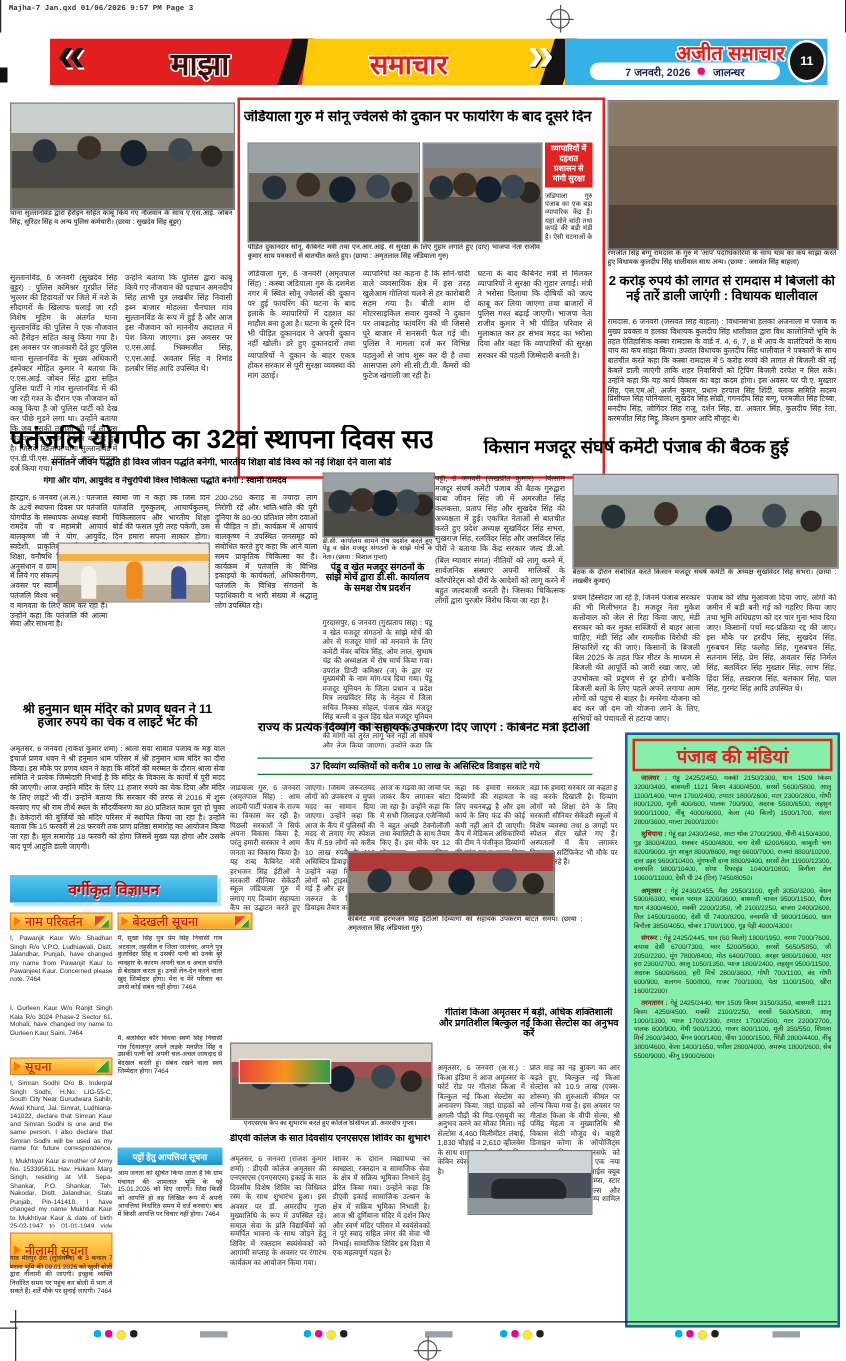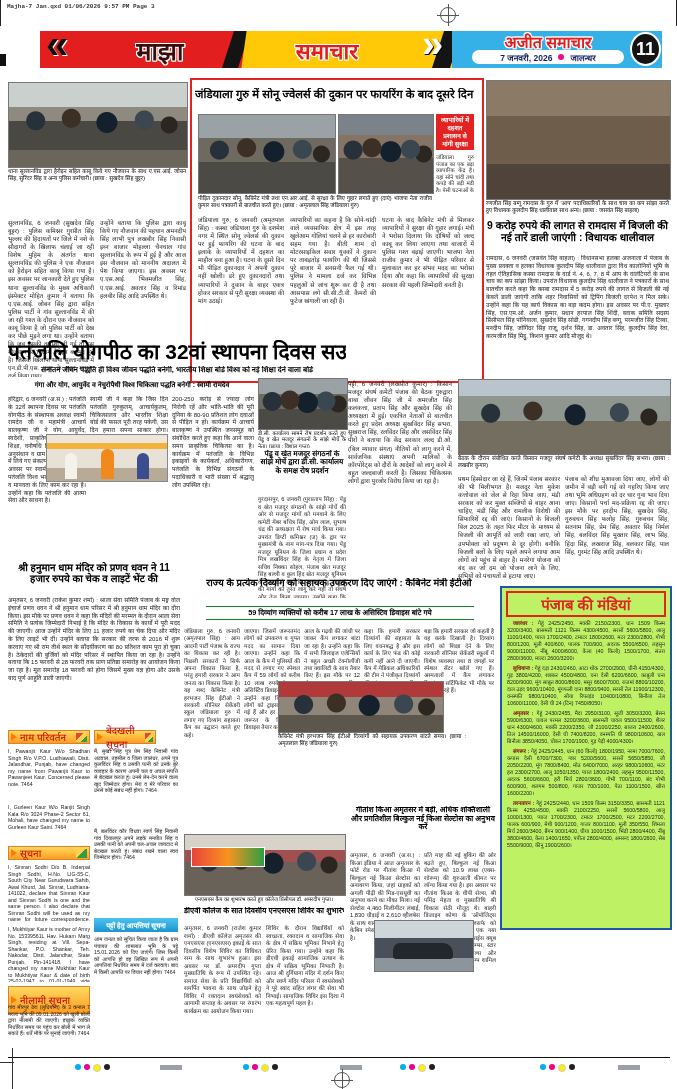--- a/index.html
+++ b/index.html
@@ -58,28 +58,28 @@
   <div class="abs" style="left:40px;top:31px;width:622px;height:37px">
     <div class="abs" style="left:0;top:0;width:212px;height:37px;background:#e31e1f"></div>
     <div class="abs" style="left:188px;top:0;width:16px;height:37px;background:#141414;transform:skewX(-18deg)"></div>
     <div class="abs" style="left:204px;top:0;width:212px;height:37px;background:#ffc907;transform:skewX(-8deg)"></div>
     <div class="abs" style="left:398px;top:0;width:18px;height:37px;background:#141414;transform:skewX(-18deg)"></div>
     <div class="abs" style="left:412px;top:0;width:210px;height:37px;background:#35b1e8"></div>
     <div class="abs" style="left:6px;top:-9px;font-size:40px;font-weight:700;color:#111;text-shadow:1px 1px 0 #fff">«</div>
     <div class="abs outline-w" style="left:212px;top:4px;width:150px;text-align:center;font-size:22px;font-weight:700;color:#e31e1f">समाचार</div>
     <div class="abs outline-w" style="left:60px;top:2px;width:120px;text-align:center;font-size:25px;font-weight:700;color:#3a0c0c">माझा</div>
     <div class="abs" style="left:382px;top:-8px;font-size:38px;font-weight:700;color:#fff;text-shadow:1px 1px 0 #000">»</div>
-    <div class="abs outline-w" style="left:428px;top:0px;width:160px;text-align:center;font-size:16px;font-weight:700;color:#e31e1f">अजीत समाचार</div>
+    <div class="abs outline-w" style="left:428px;top:0px;width:160px;text-align:right;font-size:16px;font-weight:700;color:#e31e1f">अजीत समाचार</div>
     <div class="abs" style="left:432px;top:19px;width:152px;height:14px;background:#fff;border-radius:8px;display:flex;align-items:center;justify-content:center;gap:6px">
       <span style="font-size:8.5px;font-weight:700;color:#15215c">7 जनवरी, 2026</span>
       <span class="dot" style="background:#ec0c8c"></span>
       <span style="font-size:8.5px;font-weight:700;color:#15215c">जालन्धर</span>
     </div>
     <div class="abs" style="left:590px;top:1px;width:31px;height:34px;background:#141414;border-radius:50%;border:2px solid #fff;box-sizing:border-box;display:flex;align-items:center;justify-content:center">
-      <span style="color:#fff;font-size:18px;font-weight:700">11</span>
+      <span style="color:#fff;font-size:10px;font-weight:700">11</span>
     </div>
   </div>
 
   <div class="ph ph1" style="left:8px;top:82px;width:178px;height:84px"></div>
   <div class="cap abs" style="left:8px;top:168px;width:178px;height:16px">थाना सुल्तानविंड द्वारा हैरोइन सहित काबू किये गए नौजवान के साथ ए.एस.आई. जोबन सिंह, सुरिंदर सिंह व अन्य पुलिस कर्मचारी। (छाया : सुखदेव सिंह बुट्टर)</div>
   <div class="bod abs" style="left:8px;top:219px;width:86px;height:158px">सुल्तानविंड, 6 जनवरी (सुखदेव सिंह बुट्टर) : पुलिस कमिश्नर गुरप्रीत सिंह भुल्लर की हिदायतों पर जिले में नशे के सौदागरों के खिलाफ चलाई जा रही विशेष मुहिम के अंतर्गत थाना सुल्तानविंड की पुलिस ने एक नौजवान को हैरोइन सहित काबू किया गया है। इस अवसर पर जानकारी देते हुए पुलिस थाना सुल्तानविंड के मुख्य अधिकारी इंस्पेक्टर मोहित कुमार ने बताया कि ए.एस.आई. जोबन सिंह द्वारा सहित पुलिस पार्टी ने गांव सुल्तानविंड में की जा रही गश्त के दौरान एक नौजवान को काबू किया है जो पुलिस पार्टी को देख कर पीछे मुड़ने लगा था। उन्होंने बताया कि जब इसकी तलाशी ली गई तो इस नौजवान से 7 ग्राम हैरोइन बरामद हुई है। जिसके खिलाफ थाना सुल्तानविंड में एन.डी.पी.एस. एक्ट के तहत मामला दर्ज किया गया।</div>
   <div class="bod abs" style="left:100px;top:219px;width:86px;height:158px">उन्होंने बताया कि पुलिस द्वारा काबू किये गए नौजवान की पहचान अमनदीप सिंह लाभी पुत्र लखबीर सिंह निवासी इब्न बाजार मोहल्ला चैनचाल गांव सुल्तानविंड के रूप में हुई है और आज इस नौजवान को माननीय अदालत में पेश किया जाएगा। इस अवसर पर ए.एस.आई. भिक्मजीत सिंह, ए.एस.आई. अवतार सिंह व रिमांड हलबीर सिंह आदि उपस्थित थे।</div>
 
   <div class="abs redbox" style="left:190px;top:78px;width:290px;height:301px">
     <div class="hl abs" style="left:3px;top:8px;width:280px;height:22px;font-size:11.4px;white-space:nowrap">जंडियाला गुरु में सोनू ज्वेलर्स की दुकान पर फायरिंग के बाद दूसरे दिन भी नहीं खुली दुकान</div>
@@ -88,59 +88,63 @@
     <div class="alert abs" style="left:244px;top:34px;width:38px;height:36px;font-size:6.4px;padding:2px;box-sizing:border-box">व्यापारियों में दहशत प्रशासन से मांगी सुरक्षा</div>
     <div class="bod abs" style="left:244px;top:74px;width:38px;height:38px;font-size:5.4px;line-height:1.22">जंडियाला गुरु पंजाब का एक बड़ा व्यापारिक केंद्र है। यहां सोने चांदी तथा कपड़े की बड़ी मंडी है। ऐसी घटनाओं के कारण बाहर से आने वाले ग्राहक घटने लगे हैं।</div>
     <div class="cap abs" style="left:6px;top:115px;width:234px;height:16px">पीड़ित दुकानदार सोनू, कैबिनेट मंत्री तथा एन.आर.आई. से सुरक्षा के लिए गुहार लगाते हुए (दाएं) भाजपा नेता राजीव कुमार साथ पत्रकारों से बातचीत करते हुए। (छाया : अमृतलाल सिंह जंडियाला गुरु)</div>
     <div class="bod abs" style="left:6px;top:136px;width:86px;height:158px">जंडियाला गुरु, 6 जनवरी (अमृतपाल सिंह) : कस्बा जंडियाला गुरु के दशमेश नगर में स्थित सोनू ज्वेलर्स की दुकान पर हुई फायरिंग की घटना के बाद इलाके के व्यापारियों में दहशत का माहौल बना हुआ है। घटना के दूसरे दिन भी पीड़ित दुकानदार ने अपनी दुकान नहीं खोली। डरे हुए दुकानदारों तथा व्यापारियों ने दुकान के बाहर एकत्र होकर सरकार से पूरी सुरक्षा व्यवस्था की मांग उठाई।</div>
     <div class="bod abs" style="left:98px;top:136px;width:86px;height:158px">व्यापारियों का कहना है कि सोने-चांदी वाले व्यवसायिक क्षेत्र में इस तरह खुलेआम गोलियां चलने से हर कारोबारी सहम गया है। बीती शाम दो मोटरसाइकिल सवार युवकों ने दुकान पर ताबड़तोड़ फायरिंग की थी जिससे पूरे बाजार में सनसनी फैल गई थी। पुलिस ने मामला दर्ज कर विभिन्न पहलुओं से जांच शुरू कर दी है तथा आसपास लगे सी.सी.टी.वी. कैमरों की फुटेज खंगाली जा रही है।</div>
     <div class="bod abs" style="left:190px;top:136px;width:92px;height:158px">घटना के बाद कैबिनेट मंत्री से मिलकर व्यापारियों ने सुरक्षा की गुहार लगाई। मंत्री ने भरोसा दिलाया कि दोषियों को जल्द काबू कर लिया जाएगा तथा बाजारों में पुलिस गश्त बढ़ाई जाएगी। भाजपा नेता राजीव कुमार ने भी पीड़ित परिवार से मुलाकात कर हर संभव मदद का भरोसा दिया और कहा कि व्यापारियों की सुरक्षा सरकार की पहली जिम्मेदारी बनती है।</div>
   </div>
 
   <div class="ph ph4" style="left:486px;top:80px;width:183px;height:118px"></div>
   <div class="cap abs" style="left:486px;top:200px;width:183px;height:16px">रणजीत सिंह बग्गू रामदास के गुरु में 'आप' पदाधिकारियों के साथ चाय का कप सांझा करते हुए विधायक कुलदीप सिंह धालीवाल साथ अन्य। (छाया : जसवंत सिंह बाहला)</div>
-  <div class="hl abs" style="left:486px;top:220px;width:183px;height:32px;font-size:10.4px">9 करोड़ रुपये की लागत से रामदास में बिजली की नई तारें डाली जाएंगी : विधायक धालीवाल</div>
+  <div class="hl abs" style="left:486px;top:220px;width:183px;height:32px;font-size:10.4px">2 करोड़ रुपये की लागत से रामदास में बिजली की नई तारें डाली जाएंगी : विधायक धालीवाल</div>
   <div class="bod abs" style="left:486px;top:255px;width:183px;height:122px;font-size:6px">रामदास, 6 जनवरी (जसवंत सिंह बाहला) : विधानसभा हलका अजनाला में पंजाब के मुख्य प्रवक्ता व हलका विधायक कुलदीप सिंह धालीवाल द्वारा विध कालोनियों भूमि के तहत ऐतिहासिक कस्बा रामदास के वार्ड नं. 4, 6, 7, 8 में आप के वालंटियरों के साथ चाय का कप सांझा किया। उपरांत विधायक कुलदीप सिंह धालीवाल ने पत्रकारों के साथ बातचीत करते कहा कि कस्बा रामदास में 5 करोड़ रुपये की लागत से बिजली की नई केबलें डाली जाएंगी ताकि शहर निवासियों को ट्रिपिंग बिजली दरपेश न मिल सके। उन्होंने कहा कि यह कार्य विकास का बड़ा कदम होगा। इस अवसर पर पी.ए. मुख्तार सिंह, एस.एम.ओ. अर्जन कुमार, प्रधान हरपाल सिंह शिंदी, ब्लाक समिति सदस्य प्रिंसीपल सिंह पोनियाला, सुखदेव सिंह सोढी, गगनदीप सिंह बग्गू, परमजीत सिंह टिब्बा, मनदीप सिंह, जोगिंदर सिंह राजू, दर्शन सिंह, डा. अवतार सिंह, कुलदीप सिंह रेता, करमजीत सिंह मिट्ठू, किशन कुमार आदि मौजूद थे।</div>
 
   <div class="hl abs" style="left:8px;top:340px;width:338px;height:24px;font-size:21px;white-space:nowrap">पतंजलि योगपीठ का 32वां स्थापना दिवस सउल्लास सम्पन्न</div>
   <div class="hl abs" style="left:8px;top:366px;width:338px;height:12px;font-size:7.4px">सनातन जीवन पद्धति ही विश्व जीवन पद्धति बनेगी, भारतीय शिक्षा बोर्ड विश्व को नई शिक्षा देने वाला बोर्ड</div>
   <div class="hl abs" style="left:8px;top:381px;width:248px;height:11px;font-size:6.9px">गंगा और योग, आयुर्वेद व नेचुरोपैथी विश्व चिकित्सा पद्धति बनेगी : स्वामी रामदेव</div>
   <div class="bod abs" style="left:8px;top:396px;width:78px;height:162px;font-size:6px">हरिद्वार, 6 जनवरी (अ.स.) : पतंजलि के 32वें स्थापना दिवस पर पतंजलि योगपीठ के संस्थापक अध्यक्ष स्वामी रामदेव जी व महामंत्री आचार्य बालकृष्ण जी ने योग, आयुर्वेद, स्वदेशी, प्राकृतिक धर्म, वनौषधि शिक्षा, वनौषधि चिकित्सा, वनौषधि अनुसंधान व ग्राम स्वावलंबन के क्षेत्र में लिये गए संकल्पों को दोहराया। इस अवसर पर स्वामी जी ने कहा कि पतंजलि विश्व भर में सनातन पद्धति व मानवता के लिए काम कर रहा है। उन्होंने कहा कि पतंजलि की आत्मा सेवा और साधना है।</div>
   <div class="bod abs" style="left:90px;top:396px;width:78px;height:162px;font-size:6px">स्वामी जी ने कहा कि जिस दिन पतंजलि गुरुकुलम्, आचार्यकुलम्, चिकित्सालय और भारतीय शिक्षा बोर्ड की फसल पूरी तरह पकेगी, उस दिन हमारा सपना साकार होगा। हमारी कोशिश है कि भारतीय जीवन पद्धति व भारतीय मानकों की वैल्यू, भारतीय संस्कृति-पर्व की वैल्यू और भारतीय पात्रता की वैल्यू पूरी दुनिया में बढ़े। दुनिया के 200 से अधिक देशों तक योग पहुंचा है।</div>
   <div class="bod abs" style="left:172px;top:396px;width:82px;height:162px;font-size:6px">200-250 करोड़ से ज्यादा लोग निरोगी रहें और भांति-भांति की पूरी दुनिया के 80-90 प्रतिशत लोग दवाओं से पीड़ित न हों। कार्यक्रम में आचार्य बालकृष्ण ने उपस्थित जनसमूह को संबोधित करते हुए कहा कि आने वाला समय प्राकृतिक चिकित्सा का है। कार्यक्रम में पतंजलि के विभिन्न इकाइयों के कार्यकर्ता, अधिकारीगण, पतंजलि के विभिन्न संगठनों के पदाधिकारी व भारी संख्या में श्रद्धालु लोग उपस्थित रहे।</div>
   <div class="ph ph5" style="left:46px;top:434px;width:120px;height:46px;border:1px solid #888">
     <span class="abs" style="left:18px;top:18px;width:12px;height:26px;background:#f5f2ec;border-radius:6px 6px 0 0"></span>
     <span class="abs" style="left:54px;top:14px;width:13px;height:30px;background:#f08a1d;border-radius:6px 6px 0 0"></span>
     <span class="abs" style="left:90px;top:18px;width:12px;height:26px;background:#3b4d8f;border-radius:6px 6px 0 0"></span>
   </div>
 
   <div class="ph ph2" style="left:258px;top:378px;width:88px;height:50px"></div>
   <div class="cap abs" style="left:258px;top:430px;width:88px;height:18px;font-size:5.3px">डी.सी. कार्यालय सामने रोष प्रदर्शन करते हुए पेंडू व खेत मजदूर संगठनों के सांझे मोर्चे के नेता। (छाया : विशाल गुप्ता)</div>
   <div class="hl abs" style="left:258px;top:450px;width:88px;height:44px;font-size:7.4px">पेंडू व खेत मजदूर संगठनों के सांझे मोर्चे द्वारा डी.सी. कार्यालय के समक्ष रोष प्रदर्शन</div>
   <div class="bod abs" style="left:258px;top:496px;width:88px;height:102px;font-size:5.8px">गुरदासपुर, 6 जनवरी (गुरप्रताप सिंह) : पेंडू व खेत मजदूर संगठनों के सांझे मोर्चे की ओर से मजदूर मांगों को मनवाने के लिए कमेटी मेंबर बचित्र सिंह, ओम लाल, सुभाष चंद्र की अध्यक्षता में रोष मार्च किया गया। उपरांत डिप्टी कमिश्नर (ज) के द्वार पर मुख्यमंत्री के नाम मांग-पत्र दिया गया। पेंडू मजदूर यूनियन के जिला प्रधान व प्रदेश मित्र लखविंदर सिंह के नेतृत्व में जिला सचिव निक्का सोहल, पंजाब खेत मजदूर सिंह बल्ली व कुल हिंद खेत मजदूर यूनियन के नेताओं ने कहा कि सरकार पेंडू मजदूरों की मांगों को तुरंत लागू करे नहीं तो संघर्ष और तेज किया जाएगा। उन्होंने कहा कि जल्द ही मांगों को लेकर प्रदेश स्तरीय बड़ा आंदोलन शुरू किया जाएगा।</div>
 
+  <div class="hl abs" style="left:348px;top:350px;width:322px;height:24px;font-size:14.5px;white-space:nowrap">किसान मजदूर संघर्ष कमेटी पंजाब की बैठक हुई</div>
   <div class="bod abs" style="left:348px;top:380px;width:104px;height:218px">पट्टी, 6 जनवरी (लखप्रीत कुमार) : किसान मजदूर संघर्ष कमेटी पंजाब की बैठक गुरुद्वारा बाबा जीवन सिंह जी में अमरजीत सिंह कलकत्ता, प्रताप सिंह और सुखदेव सिंह की अध्यक्षता में हुई। एकत्रित नेताओं से बातचीत करते हुए प्रदेश अध्यक्ष सुखविंदर सिंह सभरा, सुखराज सिंह, रलविंदर सिंह और जसविंदर सिंह पीरों ने बताया कि केंद्र सरकार जल्द डी.ओ. (बिल म्यावार संगत) नीतियों को लागू करने में, सार्वजनिक संस्थाएं अपनी मालिकों के कॉरपोरेट्स को दौरों के आदेशों को लागू करने में बहुत जल्दबाजी करती है। जिसका चिकित्सक लोगों द्वारा पुरजोर विरोध किया जा रहा है।</div>
   <div class="ph ph6" style="left:458px;top:379px;width:211px;height:74px"></div>
   <div class="cap abs" style="left:458px;top:455px;width:211px;height:17px">बैठक के दौरान संबोधित करते किसान मजदूर संघर्ष कमेटी के अध्यक्ष सुखविंदर सिंह सभरा।   (छाया : लखबीर कुमार)</div>
   <div class="bod abs" style="left:458px;top:475px;width:102px;height:123px">प्रथम हिस्सेदार जा रहे हैं, जिनमें पंजाब सरकार की भी मिलीभगत है। मजदूर नेता मुकेश कत्तोवाल को जेल से रिहा किया जाए, मंडी सरकार को कर मुक्त सब्जियों से बाहर आना चाहिए, मंडी सिंह और रामलीक विरोधी की सिफारिशें रद्द की जाएं। किसानों के बिजली बिल 2025 के तहत फिर मीटर के माध्यम से बिजली की आपूर्ति को जारी रखा जाए, जो उपभोक्ता को प्रदूषण से दूर होगी। बनौकि बिजली बलों के लिए पहले अपने लगाया आम लोगों को पहुंच से बाहर है। मनरेगा योजना को बंद कर जो दम जो योजना लाने के लिए, सभियों को पंचायतों से हटाया जाए।</div>
   <div class="bod abs" style="left:565px;top:475px;width:104px;height:123px">पंजाब को शीघ्र मुआवजा दिया जाए, लोगों की जमीन में बड़ी बनी गई को गहरिए किया जाए तथा भूमि अधिग्रहण को दर चार गुना भाव दिया जाए। किसानों पर्चा मद-प्रक्रिया रद्द की जाए। इस मौके पर हरदीप सिंह, सुखदेव सिंह, गुरुबचन सिंह फलोह सिंह, गुरुबचन सिंह, सतनाम सिंह, प्रेम सिंह, अवतार सिंह निर्मल सिंह, बलविंदर सिंह मुख्तार सिंह, लाभ सिंह, हिंदा सिंह, लखराज सिंह, बलकार सिंह, पाल सिंह, गुरमंट सिंह आदि उपस्थित थे।</div>
 
   <div class="hl abs" style="left:8px;top:562px;width:172px;height:32px;font-size:10px">श्री हनुमान धाम मंदिर को प्रणव धवन ने 11 हजार रुपये का चेक व लाइटें भेंट की</div>
   <div class="bod abs" style="left:8px;top:597px;width:172px;height:98px;font-size:6px">अमृतसर, 6 जनवरी (राकेश कुमार शर्मा) : श्राला सेवा समिति पंजाब के मङ्ग वोल इंचार्ज प्रणव धवन ने श्री हनुमान धाम परिसर में श्री हनुमान धाम मंदिर का दौरा किया। इस मौके पर प्रणव धवन ने कहा कि मंदिरों की मरम्मत के दौरान श्राला सेवा समिति ने प्रत्येक जिम्मेदारी निभाई है कि मंदिर के विकास के कार्यों में पूरी मदद की जाएगी। आज उन्होंने मंदिर के लिए 11 हजार रुपये का चेक दिया और मंदिर के लिए लाइटें भी दीं। उन्होंने बताया कि सरकार की तरफ से 2016 में शुरू करवाए गए श्री राम तीर्थ स्थल के सौंदर्यीकरण का 80 प्रतिशत काम पूरा हो चुका है। ठेकेदारों की बुर्जियों को मंदिर परिसर में स्थापित किया जा रहा है। उन्होंने बताया कि 15 फरवरी से 28 फरवरी तक प्राण प्रतिष्ठा समारोह का आयोजन किया जा रहा है। मूल समारोह 18 फरवरी को होगा जिसमें मुख्य यज्ञ होगा और उसके बाद पूर्ण आहुति डाली जाएगी।</div>
 
   <div class="hl abs" style="left:184px;top:578px;width:310px;height:18px;font-size:9.6px;white-space:nowrap">राज्य के प्रत्येक दिव्यांग को सहायक उपकरण दिए जाएंगे : कैबिनेट मंत्री ईटीओ</div>
-  <div class="hl abs greens" style="left:206px;top:606px;width:268px;height:14px;font-size:7.3px;padding-top:2px;box-sizing:border-box">59 दिव्यांग व्यक्तियों को करीब 17 लाख के असिस्टिव डिवाइस बांटे गये</div>
+  <div class="hl abs greens" style="left:206px;top:606px;width:268px;height:14px;font-size:7.3px;padding-top:2px;box-sizing:border-box">37 दिव्यांग व्यक्तियों को करीब 10 लाख के असिस्टिव डिवाइस बांटे गये</div>
   <div class="bod abs" style="left:184px;top:628px;width:56px;height:204px;font-size:5.7px">जंडियाला गुरु, 6 जनवरी (अमृतपाल सिंह) : आम आदमी पार्टी पंजाब के राज्य का विकास कर रही है। पिछली सरकारों ने सिर्फ अपना विकास किया है, परंतु हमारी सरकार ने आम जनता का विकास किया है। यह शब्द कैबिनेट मंत्री हरभजन सिंह ईटीओ ने सरकारी सीनियर सेकेंडरी स्कूल जंडियाला गुरु में लगाए गए दिव्यांग सहायता कैंप का उद्घाटन करते हुए कहे।</div>
   <div class="bod abs" style="left:244px;top:628px;width:56px;height:204px;font-size:5.7px">जाएगा। जिसमें जरूरतमंद लोगों को उपकरण व मुफ्त मदद का सामान दिया जाएगा। उन्होंने कहा कि आज के कैंप में पुलिस्यों की मदद से लगाए गए स्पेशल कैंप में 59 लोगों को करीब 10 लाख रुपये के 110 असिस्टिव डिवाइस बांटे गए। उन्होंने कहा कि दिव्यांग लोगों को ट्राइसाइकिल दी गई हैं और हर व्यक्ति की जरूरत के हिसाब से डिवाइस तैयार करवाए गए।</div>
   <div class="bod abs" style="left:304px;top:628px;width:56px;height:204px;font-size:5.7px">आज के गढ़वी की जांची पर जाकर कैंप लगाकर बांटा जा रहा है। उन्होंने कहा कि में सभी जिलाइज एजेन्सियों ने बहुत अच्छी टेक्नोलॉजी तथा क्वालिटी के साथ तैयार किए हैं। इस मौके पर 12 मोटराइज्ड ट्राइसाइकिल, 21 ट्राइसाइकिल, 9 व्हील चेयर्स, 1 टीएलएम किट्स, 12 हियरिंग एड्स, 24 बैसाखी, 13 वाकिंग स्टिक्स, 6 ब्रेल किट व 9 स्मार्ट फोन तथा 3 आर्टिफिशियल लिम्ब बांटे गए।</div>
   <div class="bod abs" style="left:364px;top:628px;width:56px;height:174px;font-size:5.7px">कहा कि हमारी सरकार दिव्यांगों की सहायता के लिए वचनबद्ध है और इस कार्य के लिए फंड की कोई कमी नहीं आने दी जाएगी। कैंप में मेडिकल अधिकारियों की टीम ने पंजीकृत दिव्यांगों की जांच कर मुआयना किया तथा जरूरत के अनुसार उपकरण तैयार करने के लिए नाप लिये। जिले में जल्द ही और कैंप लगाए जाएंगे।</div>
   <div class="bod abs" style="left:424px;top:628px;width:70px;height:174px;font-size:5.7px">बड़ा कि हमारी सरकार जो कहती है वह करके दिखाती है। दिव्यांग लोगों को शिक्षा देने के लिए सरकारी सीनियर सेकेंडरी स्कूलों में विशेष व्यवस्था तथा 8 जगहों पर स्पेशल सेंटर खोले गए हैं। अस्पतालों में कैंप लगाकर दिव्यांगता सर्टिफिकेट भी मौके पर बनाए जा रहे हैं।</div>
   <div class="ph ph7" style="left:278px;top:681px;width:164px;height:50px;background-color:#fff"></div>
   <div class="cap abs" style="left:278px;top:733px;width:188px;height:14px;background:#fff">कैबिनेट मंत्री हरभजन सिंह ईटीओ दिव्यांगों को सहायक उपकरण बांटते समय।   (छाया : अमृतलाल सिंह जंडियाला गुरु)</div>
 
+  <div class="abs" style="left:8px;top:700px;width:166px;height:22px;background:linear-gradient(#5cc8f0,#1fa0dd);box-shadow:3px 3px 0 #bfe6f7;display:flex;align-items:center;justify-content:center">
+    <span style="color:#cf0000;font-weight:700;font-size:12.5px;text-shadow:0.5px 0.5px 0 #fff">वर्गीकृत विज्ञापन</span>
+  </div>
 
   <div class="abs clip-h" style="left:8px;top:730px;width:82px;height:14px;box-sizing:border-box">
     <span class="tri"></span>
     <span>नाम परिवर्तन</span>
     <span class="stamp"></span>
   </div>
   <div class="adtxt abs" style="left:8px;top:748px;width:82px;height:52px">I, Pawanjit Kaur W/o Shadhan Singh R/o V.P.O. Ludhiawali, Distt. Jalandhar, Punjab, have changed my name from Pawanjit Kaur to Pawanjeet Kaur. Concerned please note.          7464</div>
   <div class="adtxt abs" style="left:8px;top:804px;width:82px;height:38px">I, Gurleen Kaur W/o Ranjit Singh Kala R/o 3024 Phase-2 Sector 61, Mohali, have changed my name to Gurleen Kaur Saini.          7464</div>
   <div class="abs clip-h" style="left:8px;top:846px;width:82px;height:14px;box-sizing:border-box">
     <span class="tri"></span>
@@ -148,21 +152,21 @@
     <span class="stamp" style="background:linear-gradient(135deg,#ffd24d 0 50%,#2f9e44 50%)"></span>
   </div>
   <div class="adtxt abs" style="left:8px;top:864px;width:82px;height:58px">I, Simran Sodhi D/o B. Inderpal Singh Sodhi, H.No. LIG-55-C, South City Near Gurudwara Sahib, Awal Khurd, Jal. Simrat, Ludhiana-141022, declare that Simran Kaur and Simran Sodhi is one and the same person. I also declare that Simran Sodhi will be used as my name for future correspondence.          7464</div>
   <div class="adtxt abs" style="left:8px;top:926px;width:82px;height:56px">I, Mukhtiyar Kaur is mother of Army No. 15339561L Hav. Hukam Marg Singh, residing at Vill. Sepa-Shankar, P.O. Shankar, Teh. Nakodar, Distt. Jalandhar, State Punjab, Pin-141418. I have changed my name Mukhtiar Kaur to Mukhtiyar Kaur &amp; date of birth 25-02-1947 to 01-01-1949 vide Affidavit. No. PF 0000000000.          7464</div>
   <div class="abs clip-h" style="left:8px;top:986px;width:82px;height:28px;box-sizing:border-box">
     <span class="tri"></span>
     <span>नीलामी सूचना</span>
   </div>
   <div class="adtxt abs" style="left:8px;top:1004px;width:82px;height:48px">गांव मीरपुर ढेरा (लुधियाना) के 3 कनाल 7 मरला भूमि की 09.01.2026 को खुली बोली द्वारा नीलामी की जाएगी। इच्छुक व्यक्ति निर्धारित समय पर पहुंच कर बोली में भाग ले सकते हैं। शर्तें मौके पर सुनाई जाएंगी।          7464</div>
 
-  <div class="abs clip-h" style="left:94px;top:730px;width:62px;height:14px;box-sizing:border-box">
+  <div class="abs clip-h" style="left:94px;top:730px;width:108px;height:14px;box-sizing:border-box">
     <span class="tri"></span>
     <span>बेदखली सूचना</span>
     <span class="stamp"></span>
   </div>
   <div class="adtxt abs" style="left:94px;top:748px;width:84px;height:76px">मैं, सुखा सिंह पुत्र प्रेम सिंह निवासी गांव अटवाल, तहसील व जिला जालंधर, अपने पुत्र कुलविंदर सिंह व उसकी पत्नी को उनके बुरे व्यवहार के कारण अपनी चल व अचल संपत्ति से बेदखल करता हूं। उनसे लेन-देन करने वाला खुद जिम्मेदार होगा। मेरा व मेरे परिवार का उनसे कोई संबंध नहीं होगा।          7464</div>
   <div class="adtxt abs" style="left:94px;top:828px;width:84px;height:86px">मैं, बलविंदर कौर विधवा स्वर्ण सिंह निवासी गांव दियालपुर अपने लड़के मनप्रीत सिंह व उसकी पत्नी को अपनी चल-अचल जायदाद से बेदखल करती हूं। संबंध रखने वाला स्वयं जिम्मेदार होगा।          7464</div>
   <div class="abs" style="left:94px;top:918px;width:84px;height:14px;background:linear-gradient(#4ec3ef,#1b95d2);display:flex;align-items:center;justify-content:center">
     <span style="color:#fff;font-weight:700;font-size:6.8px">पट्टों हेतु आपत्तियां सूचना</span>
   </div>
   <div class="adtxt abs" style="left:94px;top:936px;width:84px;height:116px">आम जनता को सूचित किया जाता है कि ग्राम पंचायत की शामलात भूमि के पट्टे 15.01.2026 को दिए जाएंगे। जिस किसी को आपत्ति हो वह लिखित रूप में अपनी आपत्तियां निर्धारित समय में दर्ज करवाएं। बाद में किसी आपत्ति पर विचार नहीं होगा।          7464</div>
@@ -175,21 +179,21 @@
   <div class="bod abs" style="left:184px;top:925px;width:77px;height:128px;font-size:5.8px">अमृतसर, 6 जनवरी (राजेश कुमार शर्मा) : डीएवी कॉलेज अमृतसर की एनएसएस (एनएसएस) इकाई के सात दिवसीय विशेष शिविर का विधिवत रस्म के साथ शुभारंभ हुआ। इस अवसर पर डॉ. अमरदीप गुप्ता मुख्यातिथि के रूप में उपस्थित रहे। समाज सेवा के प्रति विद्यार्थियों को समर्पित भावना के साथ जोड़ने हेतु शिविर में रक्तदान स्वयंसेवकों को आगामी सप्ताह के अवसर पर रंगारंभ कार्यक्रम का आयोजन किया गया।</div>
   <div class="bod abs" style="left:266px;top:925px;width:78px;height:128px;font-size:5.8px">शिविर के दौरान विद्यार्थियों को स्वच्छता, रक्तदान व सामाजिक सेवा के क्षेत्र में सक्रिय भूमिका निभाने हेतु प्रेरित किया गया। उन्होंने कहा कि डीएवी इकाई सामाजिक उत्थान के क्षेत्र में सक्रिय भूमिका निभाती है। आज श्री दुर्गियाना मंदिर में दर्शन किए और स्वर्ण मंदिर परिसर में स्वयंसेवकों ने पूरे स्वाद सहित लंगर की सेवा भी निभाई। सामाजिक शिविर इस दिशा में एक महत्वपूर्ण पहल है।</div>
 
   <div class="hl abs" style="left:350px;top:806px;width:146px;height:42px;font-size:7.6px">गीतांश किआ अमृतसर में बड़ी, अधिक शक्तिशाली और प्रगतिशील बिल्कुल नई किआ सेल्टोस का अनुभव करें</div>
   <div class="bod abs" style="left:350px;top:852px;width:70px;height:200px;font-size:5.8px">अमृतसर, 6 जनवरी (अ.स.) : किआ इंडिया ने आज अमृतसर के फोर्ट रोड पर गीतांश किआ में बिल्कुल नई किआ सेल्टोस का अनावरण किया, जहां ग्राहकों को अगली पीढ़ी की मिड-एसयूवी का अनुभव करने का मौका मिला। नई सेल्टोस 4,460 मिलीमीटर लंबाई, 1,830 चौड़ाई व 2,610 व्हीलबेस के साथ शानदार मौजूदगी, अधिक केबिन स्पेस व बेहतर स्वारी देती है।</div>
   <div class="bod abs" style="left:424px;top:852px;width:72px;height:200px;font-size:5.8px">प्रति माह की नई बुकिंग की ओर बढ़ते हुए, बिल्कुल नई किआ सेल्टोस को 10.9 लाख (एक्स-शोरूम) की शुरुआती कीमत पर लॉन्च किया गया है। इस अवसर पर गीतांश किआ के वीपी सेल्स, श्री पमिंद्र मेहता व मुख्यातिथि श्री विकास सेठी मौजूद थे। बाहरी डिजाइन कोणा के 'ऑपोजिट्स यूनाइटेड' डिजाइन फलसफे को दर्शाती है और इसमें एक नया डिजिटल टाइगर फेस, आईस क्यूब एलईडी प्रोजेक्शन हेडलैम्प्स, स्टार मैप एलईडी डीआरएल्स और कनेक्टिड एलईडी टेल लैम्प शामिल हैं।</div>
   <div class="ph ph9" style="left:374px;top:920px;width:98px;height:50px;background-color:#fff">
     <span class="abs" style="left:18px;top:22px;width:60px;height:16px;background:#22272e;border-radius:7px 10px 3px 3px"></span>
   </div>
 
-  <div class="abs" style="left:500px;top:586px;width:172px;height:344px;border:2px solid #2157a8;box-sizing:border-box;background:#bef264">
+  <div class="abs" style="left:500px;top:586px;width:172px;height:476px;border:2px solid #2157a8;box-sizing:border-box;background:#86efac">
     <div style="margin:3px 4px;border:2px solid #e32321;color:#e32321;font-weight:700;font-size:15px;text-align:center;padding:1px 0">पंजाब की मंडियां</div>
     <div class="mandi" style="margin:0 5px;font-size:5.3px;line-height:1.32;text-align:justify;color:#222;overflow:hidden;height:424px">
       <p><b class="mandi-lbl">जालंधर :</b> <span>गेहूं 2425/2450, मक्की 2150/2300, धान 1509 किस्म 3200/3400, बासमती 1121 किस्म 4300/4500, सरसों 5600/5800, आलू 1100/1400, प्याज 1700/2400, टमाटर 1800/2600, मटर 2300/2800, गोभी 800/1200, मूली 400/600, पालक 700/900, अदरक 5500/6500, लहसुन 9000/11000, नींबू 4000/6000, केला (40 किलो) 1500/1700, संतरा 2800/3600, माल्टा 2600/3200।</span></p>
       <p><b class="mandi-lbl">लुधियाना :</b> <span>गेहूं दड़ा 2430/2460, आटा थोक 2700/2900, चीनी 4150/4300, गुड़ 3800/4200, शक्कर 4500/4800, चना देसी 6200/6600, काबुली चना 8200/9000, मूंग साबुत 8000/8600, मसूर 6600/7000, राजमां 8800/10200, दाल उड़द 9600/10400, मूंगफली दाना 8800/9400, सरसों तेल 11900/12300, वनस्पति 9800/10400, सोया रिफाइंड 10400/10800, बिनौला तेल 10600/11000, देसी घी 24 (टिन) 7450/8050।</span></p>
       <p><b class="mandi-lbl">अमृतसर :</b> <span>गेहूं 2430/2455, मैदा 2950/3100, सूजी 3050/3200, बेसन 5900/6300, चावल परमल 3200/3600, बासमती चावल 9500/11500, शैलर धान 4300/4600, मक्की 2200/2350, जौ 2100/2250, बाजरा 2400/2600, तिल 14500/16000, देसी घी 7400/8200, वनस्पति घी 9800/10600, खल बिनौला 3850/4050, चोकर 1700/1900, गुड़ पेड़ी 4000/4300।</span></p>
       <p><b class="mandi-lbl">संगरूर :</b> <span>गेहूं 2425/2445, धान (60 किलो) 1800/1950, नरमा 7000/7600, कपास देसी 6700/7300, ग्वार 5200/5600, सरसों 5650/5850, जौ 2050/2200, मूंग 7800/8400, मोठ 6400/7000, अरहर 9800/10600, मटर हरा 2300/2700, आलू 1050/1350, प्याज 1800/2400, लहसुन 9500/11500, अदरक 5600/6600, हरी मिर्च 2800/3600, गोभी 700/1100, बंद गोभी 600/900, शलगम 500/800, गाजर 700/1000, पेठा 1100/1500, खीरा 1600/2200।</span></p>
       <p><b class="mandi-lbl">तरनतारन :</b> <span>गेहूं 2425/2440, धान 1509 किस्म 3150/3350, बासमती 1121 किस्म 4250/4500, मक्की 2100/2250, सरसों 5600/5800, आलू 1000/1300, प्याज 1700/2300, टमाटर 1700/2500, मटर 2200/2700, पालक 600/900, मेथी 900/1200, गाजर 800/1100, मूली 350/550, शिमला मिर्च 2600/3400, बैंगन 900/1400, घीया 1000/1500, भिंडी 2800/4400, नींबू 3800/4600, केला 1400/1650, पपीता 2800/4000, अमरूद 1800/2600, सेब 5500/9000, कीनू 1900/2600।</span></p>
     </div>
   </div>
 

